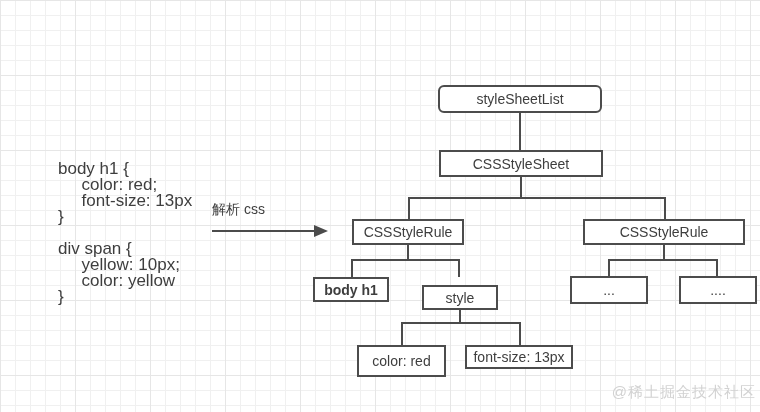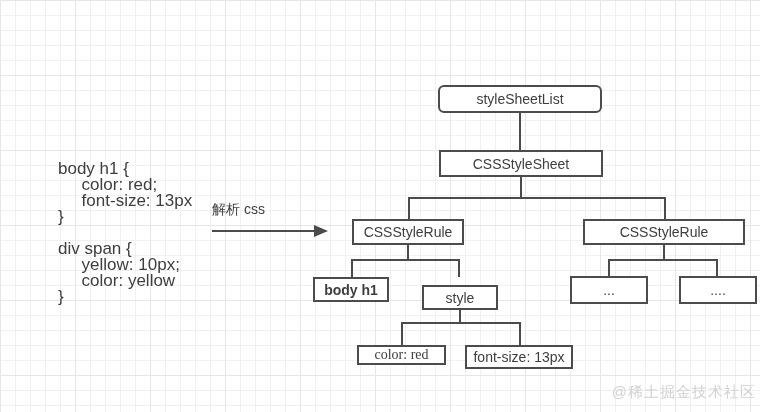--- a/index.html
+++ b/index.html
@@ -40,21 +40,21 @@
     font-size:14px;color:#3e3e3e;white-space:nowrap;
   }
   .n-ssl{left:438px;top:85px;width:164px;height:28px;border-radius:6px;}
   .n-css{left:439px;top:150px;width:164px;height:27px;}
   .n-rule-l{left:352px;top:219px;width:112px;height:26px;}
   .n-rule-r{left:583px;top:219px;width:162px;height:26px;}
   .n-bodyh1{left:313px;top:277px;width:76px;height:25px;font-weight:bold;}
   .n-style{left:422px;top:277px;width:76px;height:25px;margin-top:8px;}
   .n-dots3{left:570px;top:276px;width:78px;height:28px;}
   .n-dots4{left:679px;top:276px;width:78px;height:28px;}
-  .n-color{left:357px;top:345px;width:89px;height:20px;font-family:Liberation Serif, serif;}
+  .n-color{left:357px;top:345px;width:89px;height:32px;}
   .n-fontsize{left:465px;top:345px;width:108px;height:24px;}
   
   .cline{position:absolute;background:#4b4b4b;}
   .v{width:2px;} .h{height:2px;}
   .c1{left:519px;top:113px;height:37px;}
   .c2{left:520px;top:177px;height:21px;}
   .c3{left:408px;top:197px;width:258px;}
   .c4{left:408px;top:197px;height:22px;}
   .c5{left:664px;top:197px;height:22px;}
   .c6{left:407px;top:245px;height:16px;}

